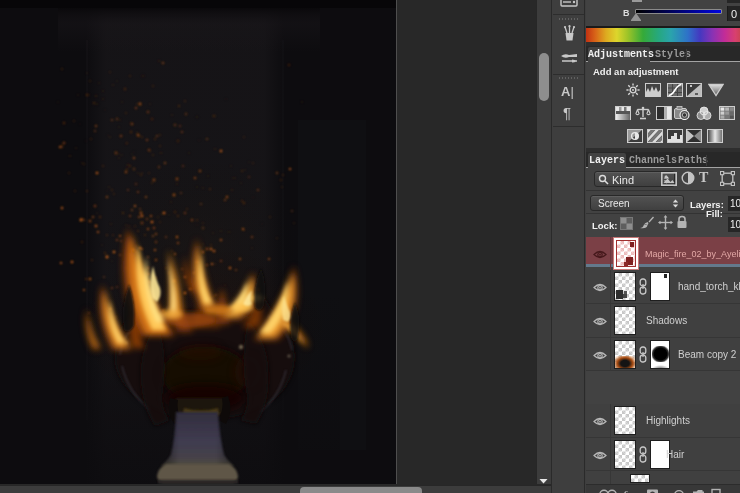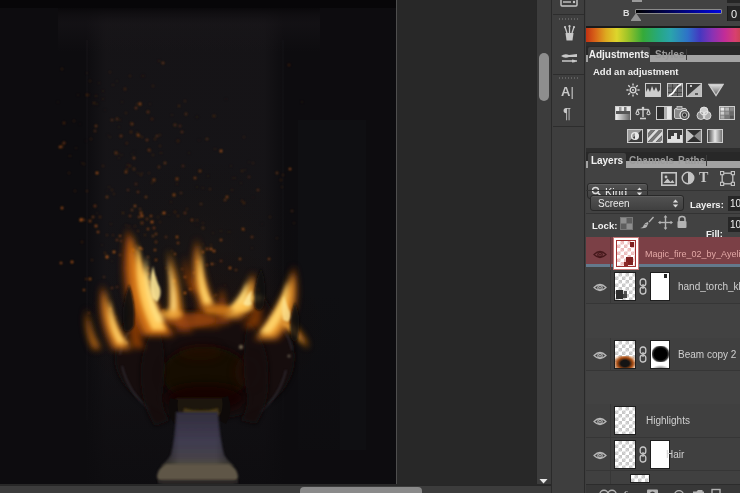--- a/index.html
+++ b/index.html
@@ -37,21 +37,21 @@
   filter:drop-shadow(0 0 0.5px #333); }
 #bhandle:after { content:""; position:absolute; left:-5px; top:7px; width:10px; height:1px; background:#929292; }
 #bval { position:absolute; left:141px; top:6px; width:13px; height:15px; background:#242424; border-left:1px solid #1a1a1a;
   color:#eee; font-size:11px; line-height:16px; text-align:center; }
 #gnub { position:absolute; left:46px; top:0; width:10px; height:2px; background:#9a9a9a; }
 #gval { position:absolute; left:141px; top:0; width:13px; height:3px; background:#262626; }
 #rainbow { position:absolute; left:0; top:26px; width:154px; height:16px;
   border-top:2px solid #1a1a1a;
   background:linear-gradient(90deg,#c23112 0%,#d86418 6%,#ddaa20 13%,#ddd62c 20%,#9ec428 27%,#35aa38 37%,#26a87e 47%,#2aa4ac 55%,#2e72c8 66%,#4438c0 74%,#8832b4 82%,#c22c98 90%,#d8406e 97%,#cc4456 100%); }
 
-.tabbar { border-bottom:7px solid #a3a3a3; }
+.tabbar { border-bottom:1px solid #a3a3a3;font-family:Liberation Mono, monospace; }
 .tabbar .tab { font-weight:bold; }
 .vline { position:absolute; top:3px; width:1px; height:11px; background:#3c3c3c; }
 
 .adjicon { position:absolute; width:16px; height:14px; }
 
 .combo { position:absolute; background:linear-gradient(#525252,#404040); border:1px solid #282828;
   border-radius:3px; color:#e8e8e8; box-shadow:inset 0 1px 0 rgba(255,255,255,0.08); }
 .spin { position:absolute; width:7px; height:9px; }
 
 .hdiv { position:absolute; left:0; width:154px; height:1px; background:#333; }
@@ -714,21 +714,21 @@
       </svg>
     <div style="position:absolute;left:0;top:148px;width:154px;height:4px;background:#2e2e2e;"></div>
 
     <div class="tabbar" style="top:152px;">
       <div class="tab active" style="left:2px;width:38px;text-align:center;">Layers</div>
       <div class="tab" style="left:43px;">Channels</div>
       <div class="tab" style="left:92px;">Paths</div>
       <div class="vline" style="left:120px;"></div>
     </div>
 
-    <div class="combo" style="left:1px;top:171px;width:61px;height:16px;margin-top:12px;">
+    <div class="combo" style="left:8px;top:171px;width:81px;height:16px;">
       <svg width="11" height="11" viewBox="0 0 11 11" style="position:absolute;left:3px;top:2px;">
         <circle cx="4.5" cy="4.5" r="3" fill="none" stroke="#ddd" stroke-width="1.4"></circle>
         <line x1="7" y1="7" x2="10" y2="10" stroke="#ddd" stroke-width="1.6"></line>
         </svg>
       <span style="position:absolute;left:17px;top:2px;font-size:11px;">Kind</span>
       <svg class="spin" style="right:4px;top:3px;" viewBox="0 0 7 10">
         <path d="M0.5 4 L3.5 0.5 L6.5 4 Z" fill="#ddd"></path>
           <path d="M0.5 6 L3.5 9.5 L6.5 6 Z" fill="#ddd"></path>
         </svg>
     </div>
@@ -782,21 +782,21 @@
           <path d="M7.5 0 L5.7 2.5 L9.3 2.5 Z"></path>
           <path d="M7.5 15 L5.7 12.5 L9.3 12.5 Z"></path>
       <path d="M0 7.5 L2.5 5.7 L2.5 9.3 Z"></path>
           <path d="M15 7.5 L12.5 5.7 L12.5 9.3 Z"></path>
         </g>
       </svg>
     <svg style="position:absolute;left:90px;top:215px;" width="12" height="14" viewBox="0 0 12 14">
       <path d="M3 6 L3 4 Q3 1.5 6 1.5 Q9 1.5 9 4 L9 6" fill="none" stroke="#b4b4b4" stroke-width="1.6"></path>
       <rect x="1.5" y="6" width="9" height="7" rx="1" fill="#b4b4b4"></rect>
       </svg>
-    <div class="boldlbl" style="left:120px;top:208px;margin-top:20px;">Fill:</div>
+    <div class="boldlbl" style="left:120px;top:208px;">Fill:</div>
     <div style="position:absolute;left:142px;top:217px;width:12px;height:15px;background:#262626;color:#eee;font-size:10px;line-height:15px;padding-left:2px;">10</div>
 
     <div class="lrow sel" style="top:237px;height:30px">
         <div class="eyecol">
           <div class="eye"><svg width="14" height="9" viewBox="0 0 14 9">
               <path d="M1 4.5 Q7 -1.5 13 4.5 Q7 10.5 1 4.5 Z" fill="none" stroke="#46191c" stroke-width="1.3"></path>
               <circle cx="7" cy="4.7" r="2.2" fill="none" stroke="#46191c" stroke-width="1.2"></circle>
               <circle cx="7" cy="4.7" r="0.9" fill="#46191c"></circle>
             </svg></div>
         </div>
@@ -824,20 +824,31 @@
         </div>
         <div class="link8"><svg width="8" height="17" viewBox="0 0 8 17">
             <rect x="1.2" y="1" width="5.6" height="6.8" rx="2.4" fill="none" stroke="#c9c9c9" stroke-width="1.3"></rect>
             <rect x="1.2" y="9.2" width="5.6" height="6.8" rx="2.4" fill="none" stroke="#c9c9c9" stroke-width="1.3"></rect>
             <line x1="4" y1="6" x2="4" y2="11" stroke="#c9c9c9" stroke-width="1.2"></line>
           </svg></div>
         <div class="maskth">
           <div style="position:absolute;right:2px;top:1px;width:3px;height:4px;background:#222;"></div>
         </div>
         <div class="lname" style="left:92px;">hand_torch_kl_2</div>
+      </div>
+      <div class="lrow " style="top:304px;height:34px">
+        <div class="eyecol">
+          <div class="eye"><svg width="14" height="9" viewBox="0 0 14 9">
+              <path d="M1 4.5 Q7 -1.5 13 4.5 Q7 10.5 1 4.5 Z" fill="none" stroke="#b8b8b8" stroke-width="1.2"></path>
+              <circle cx="7" cy="4.7" r="2.2" fill="none" stroke="#b8b8b8" stroke-width="1.1"></circle>
+              <circle cx="7" cy="4.7" r="0.9" fill="#b8b8b8"></circle>
+            </svg></div>
+        </div>
+        <div class="thumb1"></div>
+        <div class="lname" style="left:60px;">Shadows</div>
       </div>
       <div class="lrow " style="top:338px;height:33px">
         <div class="eyecol">
           <div class="eye"><svg width="14" height="9" viewBox="0 0 14 9">
               <path d="M1 4.5 Q7 -1.5 13 4.5 Q7 10.5 1 4.5 Z" fill="none" stroke="#b8b8b8" stroke-width="1.2"></path>
               <circle cx="7" cy="4.7" r="2.2" fill="none" stroke="#b8b8b8" stroke-width="1.1"></circle>
               <circle cx="7" cy="4.7" r="0.9" fill="#b8b8b8"></circle>
             </svg></div>
         </div>
         <div class="thumb1">

